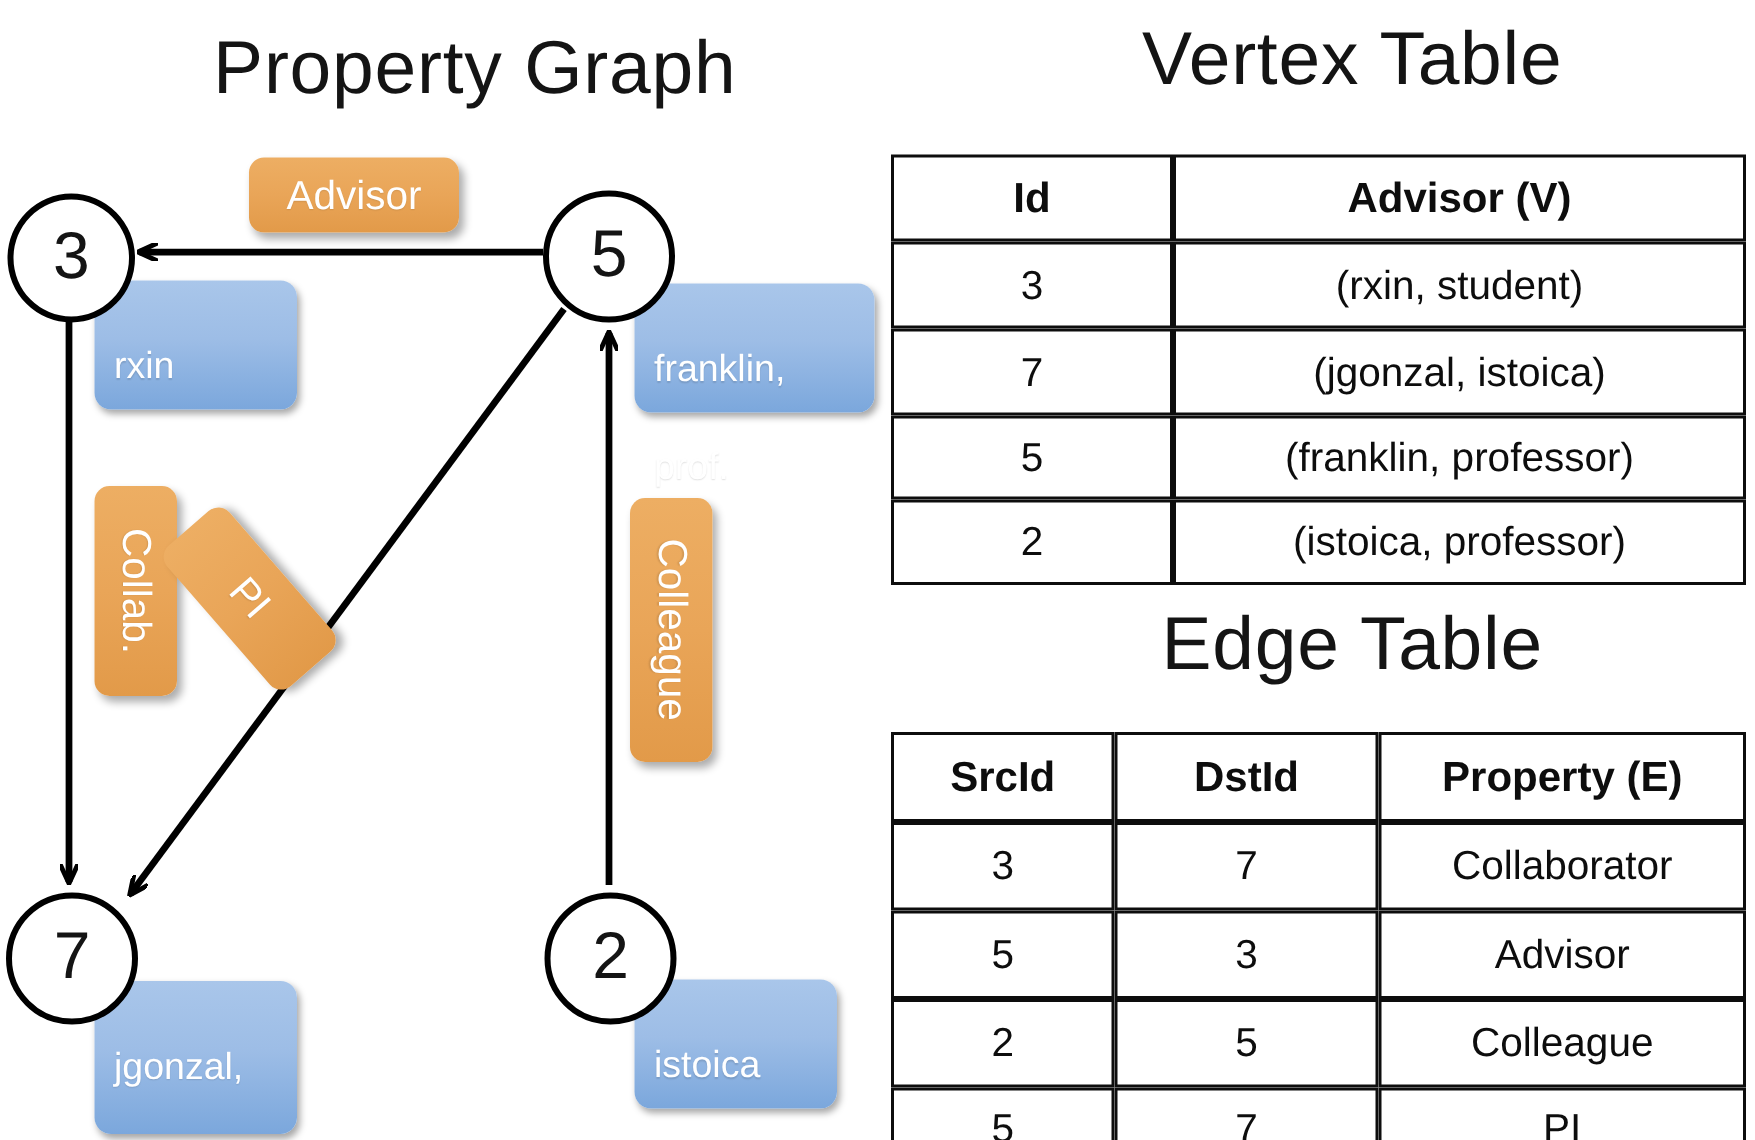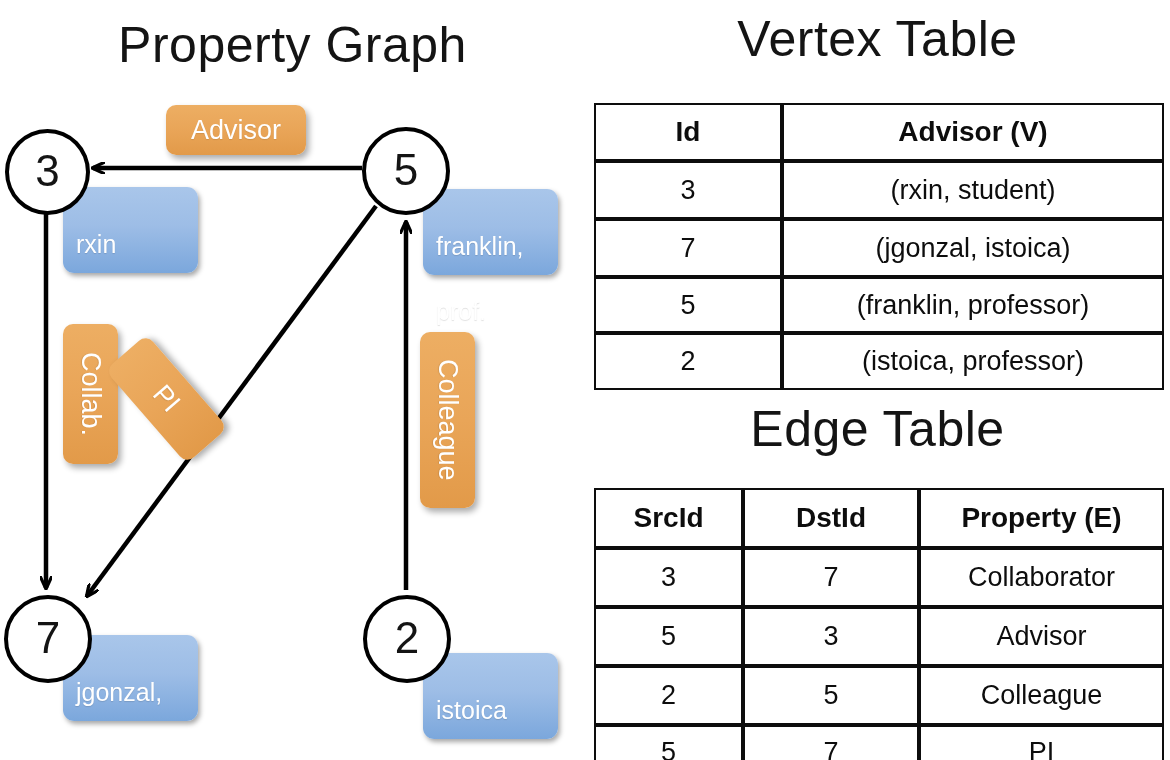--- a/index.html
+++ b/index.html
@@ -19,20 +19,21 @@
   
   .title {
     position: absolute;
     font-family: "Liberation Sans", sans-serif;
     font-weight: 300;
     font-size: 50px;
     letter-spacing: 0.5px;
     color: #141414;
     white-space: nowrap;
     text-align: center;
+    padding-left: 24px;
   }
   #title-property-graph { left: 0;   top: 16px;  width: 585px; }
   #title-vertex-table   { left: 585px; top: 10px; width: 585px; }
   #title-edge-table     { left: 585px; top: 400px; width: 585px; }
 
   
   #graph-panel {
     position: absolute;
     left: 0; top: 0;
     width: 585px; height: 760px;
@@ -169,26 +170,26 @@
   </div>
 
   <div class="edge-label" style="left:420px; top:332px; width:55px; height:176px;">
     <span class="vtext">Colleague</span>
   </div>
 
   <div class="prop-box" style="left:63px; top:187px; width:135px; height:86px;">
     <span>rxin</span>
   </div>
 
-  <div class="prop-box" style="left:423px; top:189px; width:135px; height:86px;">
+  <div class="prop-box" style="left:423px; top:189px; width:160px; height:86px;">
     <span>franklin,</span>
     <span>prof.</span>
   </div>
 
-  <div class="prop-box" style="left:63px; top:635px; width:135px; height:86px;">
+  <div class="prop-box" style="left:63px; top:654px; width:135px; height:102px;">
     <span>jgonzal,</span>
   </div>
 
   <div class="prop-box" style="left:423px; top:653px; width:135px; height:86px;">
     <span>istoica</span>
     <span>prof.</span>
   </div>
 
   <div class="node" style="left:5px; top:129px; width:85px; height:86px;">
     <span class="node-label">3</span>

